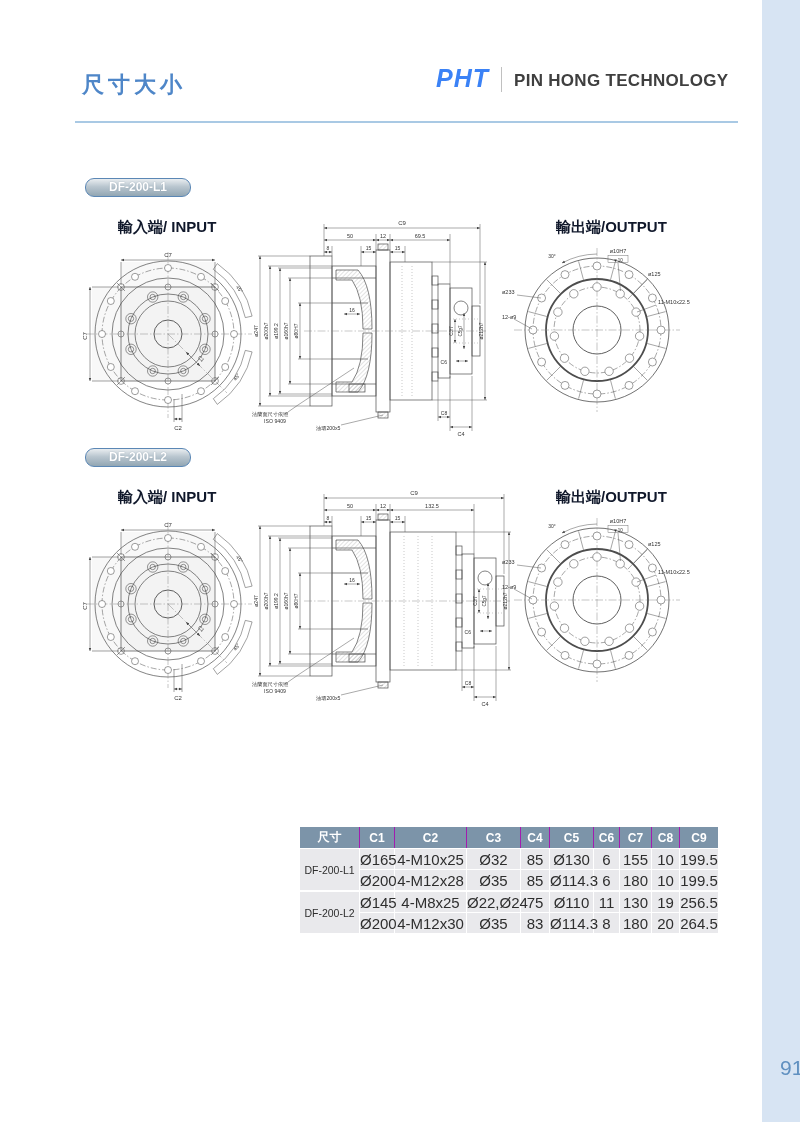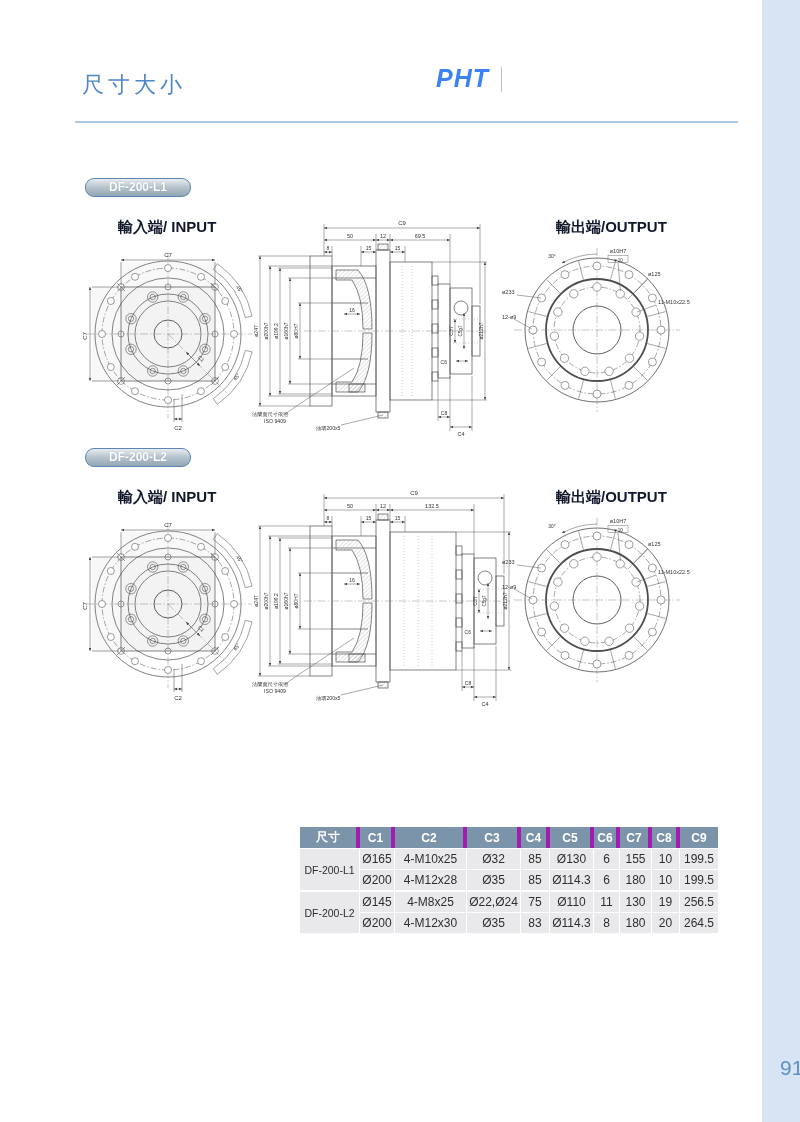--- a/index.html
+++ b/index.html
@@ -1,38 +1,38 @@
 <!DOCTYPE html>
 <html><head>
 <meta charset="utf-8">
 <style>
   html,body{margin:0;padding:0;background:#ffffff;}
   .page{position:relative;width:800px;height:1122px;background:#ffffff;overflow:hidden;
         font-family:"Liberation Sans", sans-serif;color:#222;}
   .abs{position:absolute;}
   
-  .doc-title{left:82px;top:70px;font-size:22px;font-weight:400;color:#4e86c8;letter-spacing:4px;}
+  .doc-title{left:82px;top:70px;font-size:22px;font-weight:700;color:#4e86c8;letter-spacing:4px;}
   .logo{left:436px;top:64px;font-size:25px;font-weight:900;font-style:italic;color:#3b82f6;letter-spacing:1px;}
   .logo-divider{left:501px;top:67px;width:1px;height:25px;background:#c0c0c0;}
   .company{left:514px;top:71px;font-size:17px;font-weight:bold;color:#3f3f3f;letter-spacing:0.3px;}
   .header-rule{left:75px;top:121px;width:663px;height:2px;background:#a9c9e4;}
   
   .badge{width:104px;height:17px;line-height:17px;text-align:center;font-size:12px;font-weight:bold;
          color:#ffffff;border:1px solid #5b87b5;border-radius:9px;
          background:linear-gradient(180deg,#e9edf0 0%,#b9c6cf 45%,#92a6b3 100%);
          text-shadow:0 0 1px #7f93a3;}
   .badge-l1{left:85px;top:178px;}
   .badge-l2{left:85px;top:448px;}
   .view-title{font-size:15px;font-weight:bold;color:#0f172a;}
   
   .dim-table{border-collapse:separate;border-spacing:0;table-layout:fixed;width:418px;font-family:"Liberation Sans", sans-serif;}
   .dim-table th{background:#7c94a9;color:#ffffff;font-size:12px;font-weight:bold;height:21px;
-                border-right:4px solid #a21caf;padding:0;text-align:center;}
+                border-right:1px solid #a21caf;padding:0;text-align:center;}
   .dim-table th:last-child{border-right:none;}
-  .dim-table td{background:#e9e9ec;font-size:12px;color:#2e2e2e;height:20px;text-align:center;
+  .dim-table td{background:#e9e9ec;font-size:15px;color:#2e2e2e;height:20px;text-align:center;
                 border-right:1px solid #ffffff;border-top:1px solid #ffffff;padding:0;}
   .dim-table td:last-child{border-right:none;}
   .dim-table tr.group-start td{border-top:2px solid #ffffff;}
   .dim-table td.model{font-size:10.5px;}
   .footnote{left:299px;top:938px;font-size:10.5px;color:#3a3a3a;letter-spacing:0.2px;}
   .page-number{left:744px;top:1056px;font-size:21px;color:#6090c0;margin-left:36px;}
   .side-strip{left:762px;top:0;width:38px;height:1122px;background:#d7e4f3;}
   
   svg text{font-family:"Liberation Sans", sans-serif;fill:#333;}
 </style>
@@ -48,20 +48,21 @@
       </pattern>
       <marker id="ma" viewBox="0 0 10 10" refX="10" refY="5" markerWidth="6" markerHeight="6" orient="auto-start-reverse">
         <path d="M0,1 L10,5 L0,9 Z" fill="#444"></path>
       </marker>
     </defs>
   </svg>
 
   <div class="abs doc-title">尺寸大小</div>
   <div class="abs logo">PHT</div>
   <div class="abs logo-divider"></div>
+  <div class="abs company">PIN HONG TECHNOLOGY</div>
   <div class="abs header-rule"></div>
 
   <div class="abs badge badge-l1">DF-200-L1</div>
   <div class="abs view-title" style="left:118px;top:218px;">輸入端/ INPUT</div>
   <div class="abs view-title" style="left:556px;top:218px;">輸出端/OUTPUT</div>
 
   <div class="abs badge badge-l2">DF-200-L2</div>
   <div class="abs view-title" style="left:118px;top:488px;">輸入端/ INPUT</div>
   <div class="abs view-title" style="left:556px;top:488px;">輸出端/OUTPUT</div>
 

